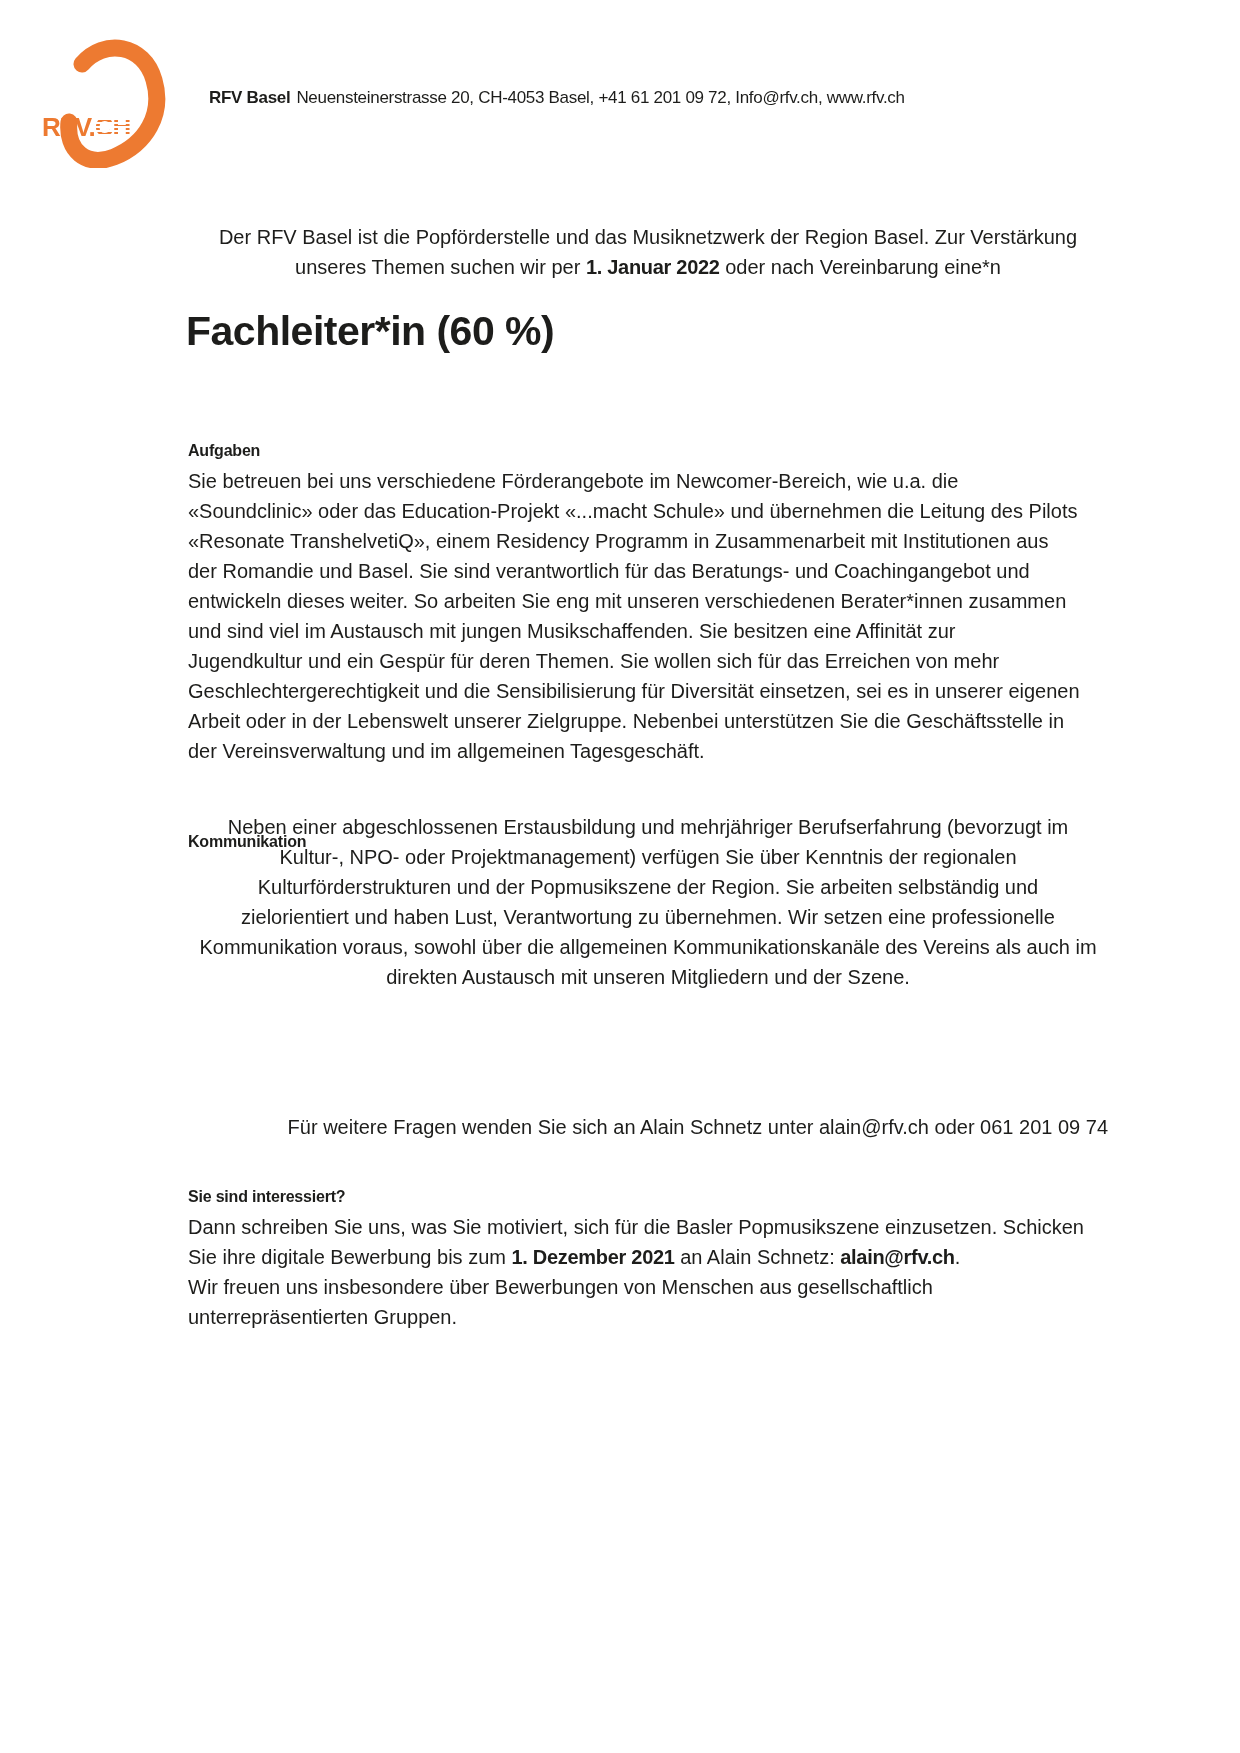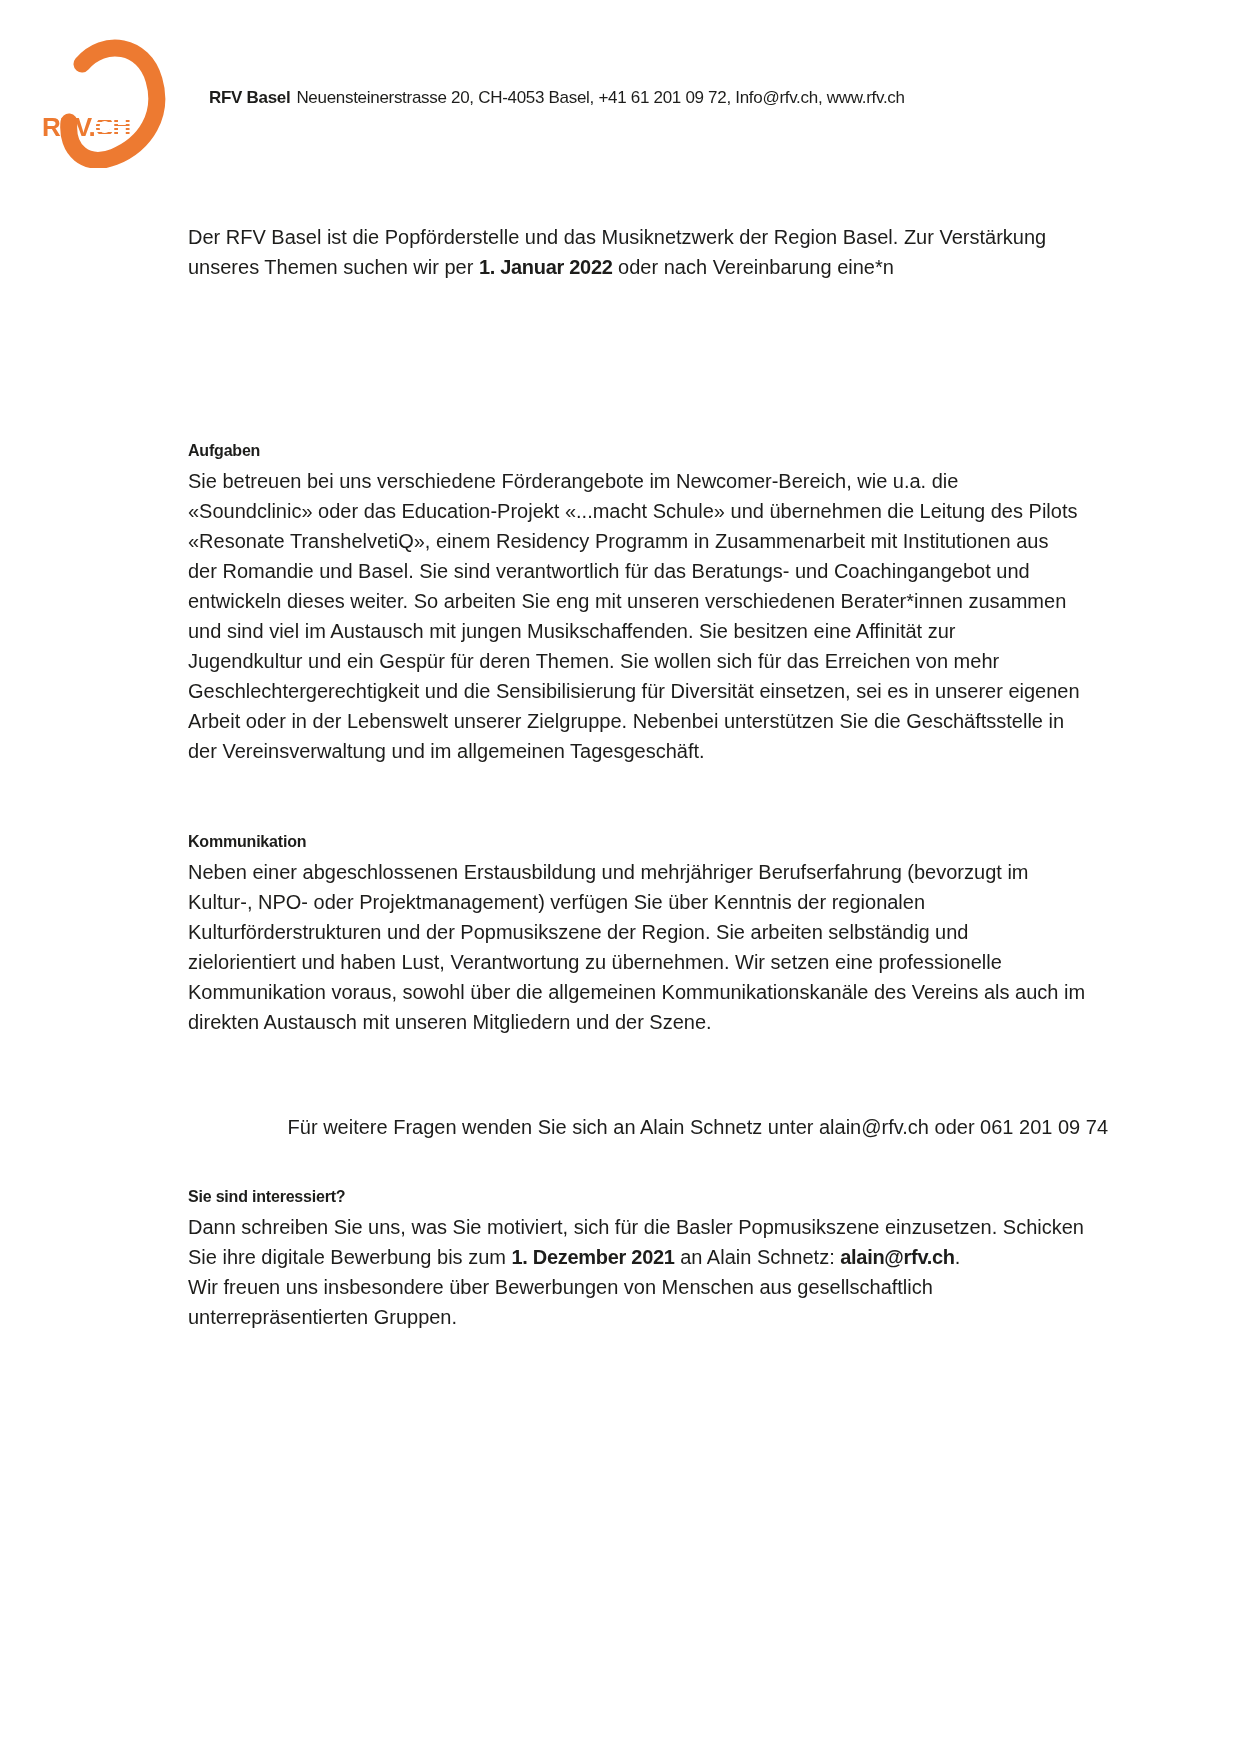--- a/index.html
+++ b/index.html
@@ -60,21 +60,21 @@
     position: absolute;
     left: 188px;
     width: 920px;
     font-size: 20px;
     line-height: 30px;
     white-space: pre-line;
     color: #1d1d1b;
   }
   .rich { white-space: normal; }
   .b { font-weight: 700; letter-spacing: -0.3px; }
-  .intro      { top: 222px; }
+  .intro      { top: 222px; text-align: center; }
   .job-title  {
     position: absolute;
     left: 186px;
     top: 306px;
     font-size: 41px;
     line-height: 50px;
     letter-spacing: -0.5px;
     color: #1d1d1b;
     white-space: nowrap;
   }
@@ -83,21 +83,21 @@
     left: 188px;
     font-size: 16px;
     line-height: 30px;
     font-weight: 700;
     letter-spacing: -0.2px;
     color: #1d1d1b;
   }
   .h-aufgaben      { top: 436px; }
   .p-aufgaben      { top: 466px; }
   .h-anforderungen { top: 827px; }
-  .p-anforderungen { top: 857px; }
+  .p-anforderungen { top: 812px; text-align: center; }
   .contact-note    { top: 1112px; text-align: right; }
   .h-interest      { top: 1182px; }
   .p-interest      { top: 1212px; }
 </style>
 </head>
 <body>
 
 <div class="page">
 
   <div class="logo">
@@ -106,20 +106,21 @@
     </svg>
     <div class="logo-wordmark"><span>RFV.</span><span class="hatch">CH</span></div>
   </div>
 
   <div class="header-line">
     <span class="org">RFV Basel</span><span>Neuensteinerstrasse 20, CH-4053 Basel, +41 61 201 09 72, Info@rfv.ch, www.rfv.ch</span>
   </div>
 
   <p class="tx rich intro"><span>Der RFV Basel ist die Popförderstelle und das Musiknetzwerk der Region Basel. Zur Verstärkung</span><br><span>unseres Themen suchen wir per </span><span class="b">1. Januar 2022</span><span> oder nach Vereinbarung eine*n</span></p>
 
+  <h1 class="job-title">Fachleiter*in (60 %)</h1>
 
   <h2 class="h-sec h-aufgaben">Aufgaben</h2>
   <p class="tx p-aufgaben">Sie betreuen bei uns verschiedene Förderangebote im Newcomer-Bereich, wie u.a. die
 «Soundclinic» oder das Education-Projekt «...macht Schule» und übernehmen die Leitung des Pilots
 «Resonate TranshelvetiQ», einem Residency Programm in Zusammenarbeit mit Institutionen aus
 der Romandie und Basel. Sie sind verantwortlich für das Beratungs- und Coachingangebot und
 entwickeln dieses weiter. So arbeiten Sie eng mit unseren verschiedenen Berater*innen zusammen
 und sind viel im Austausch mit jungen Musikschaffenden. Sie besitzen eine Affinität zur
 Jugendkultur und ein Gespür für deren Themen. Sie wollen sich für das Erreichen von mehr
 Geschlechtergerechtigkeit und die Sensibilisierung für Diversität einsetzen, sei es in unserer eigenen

